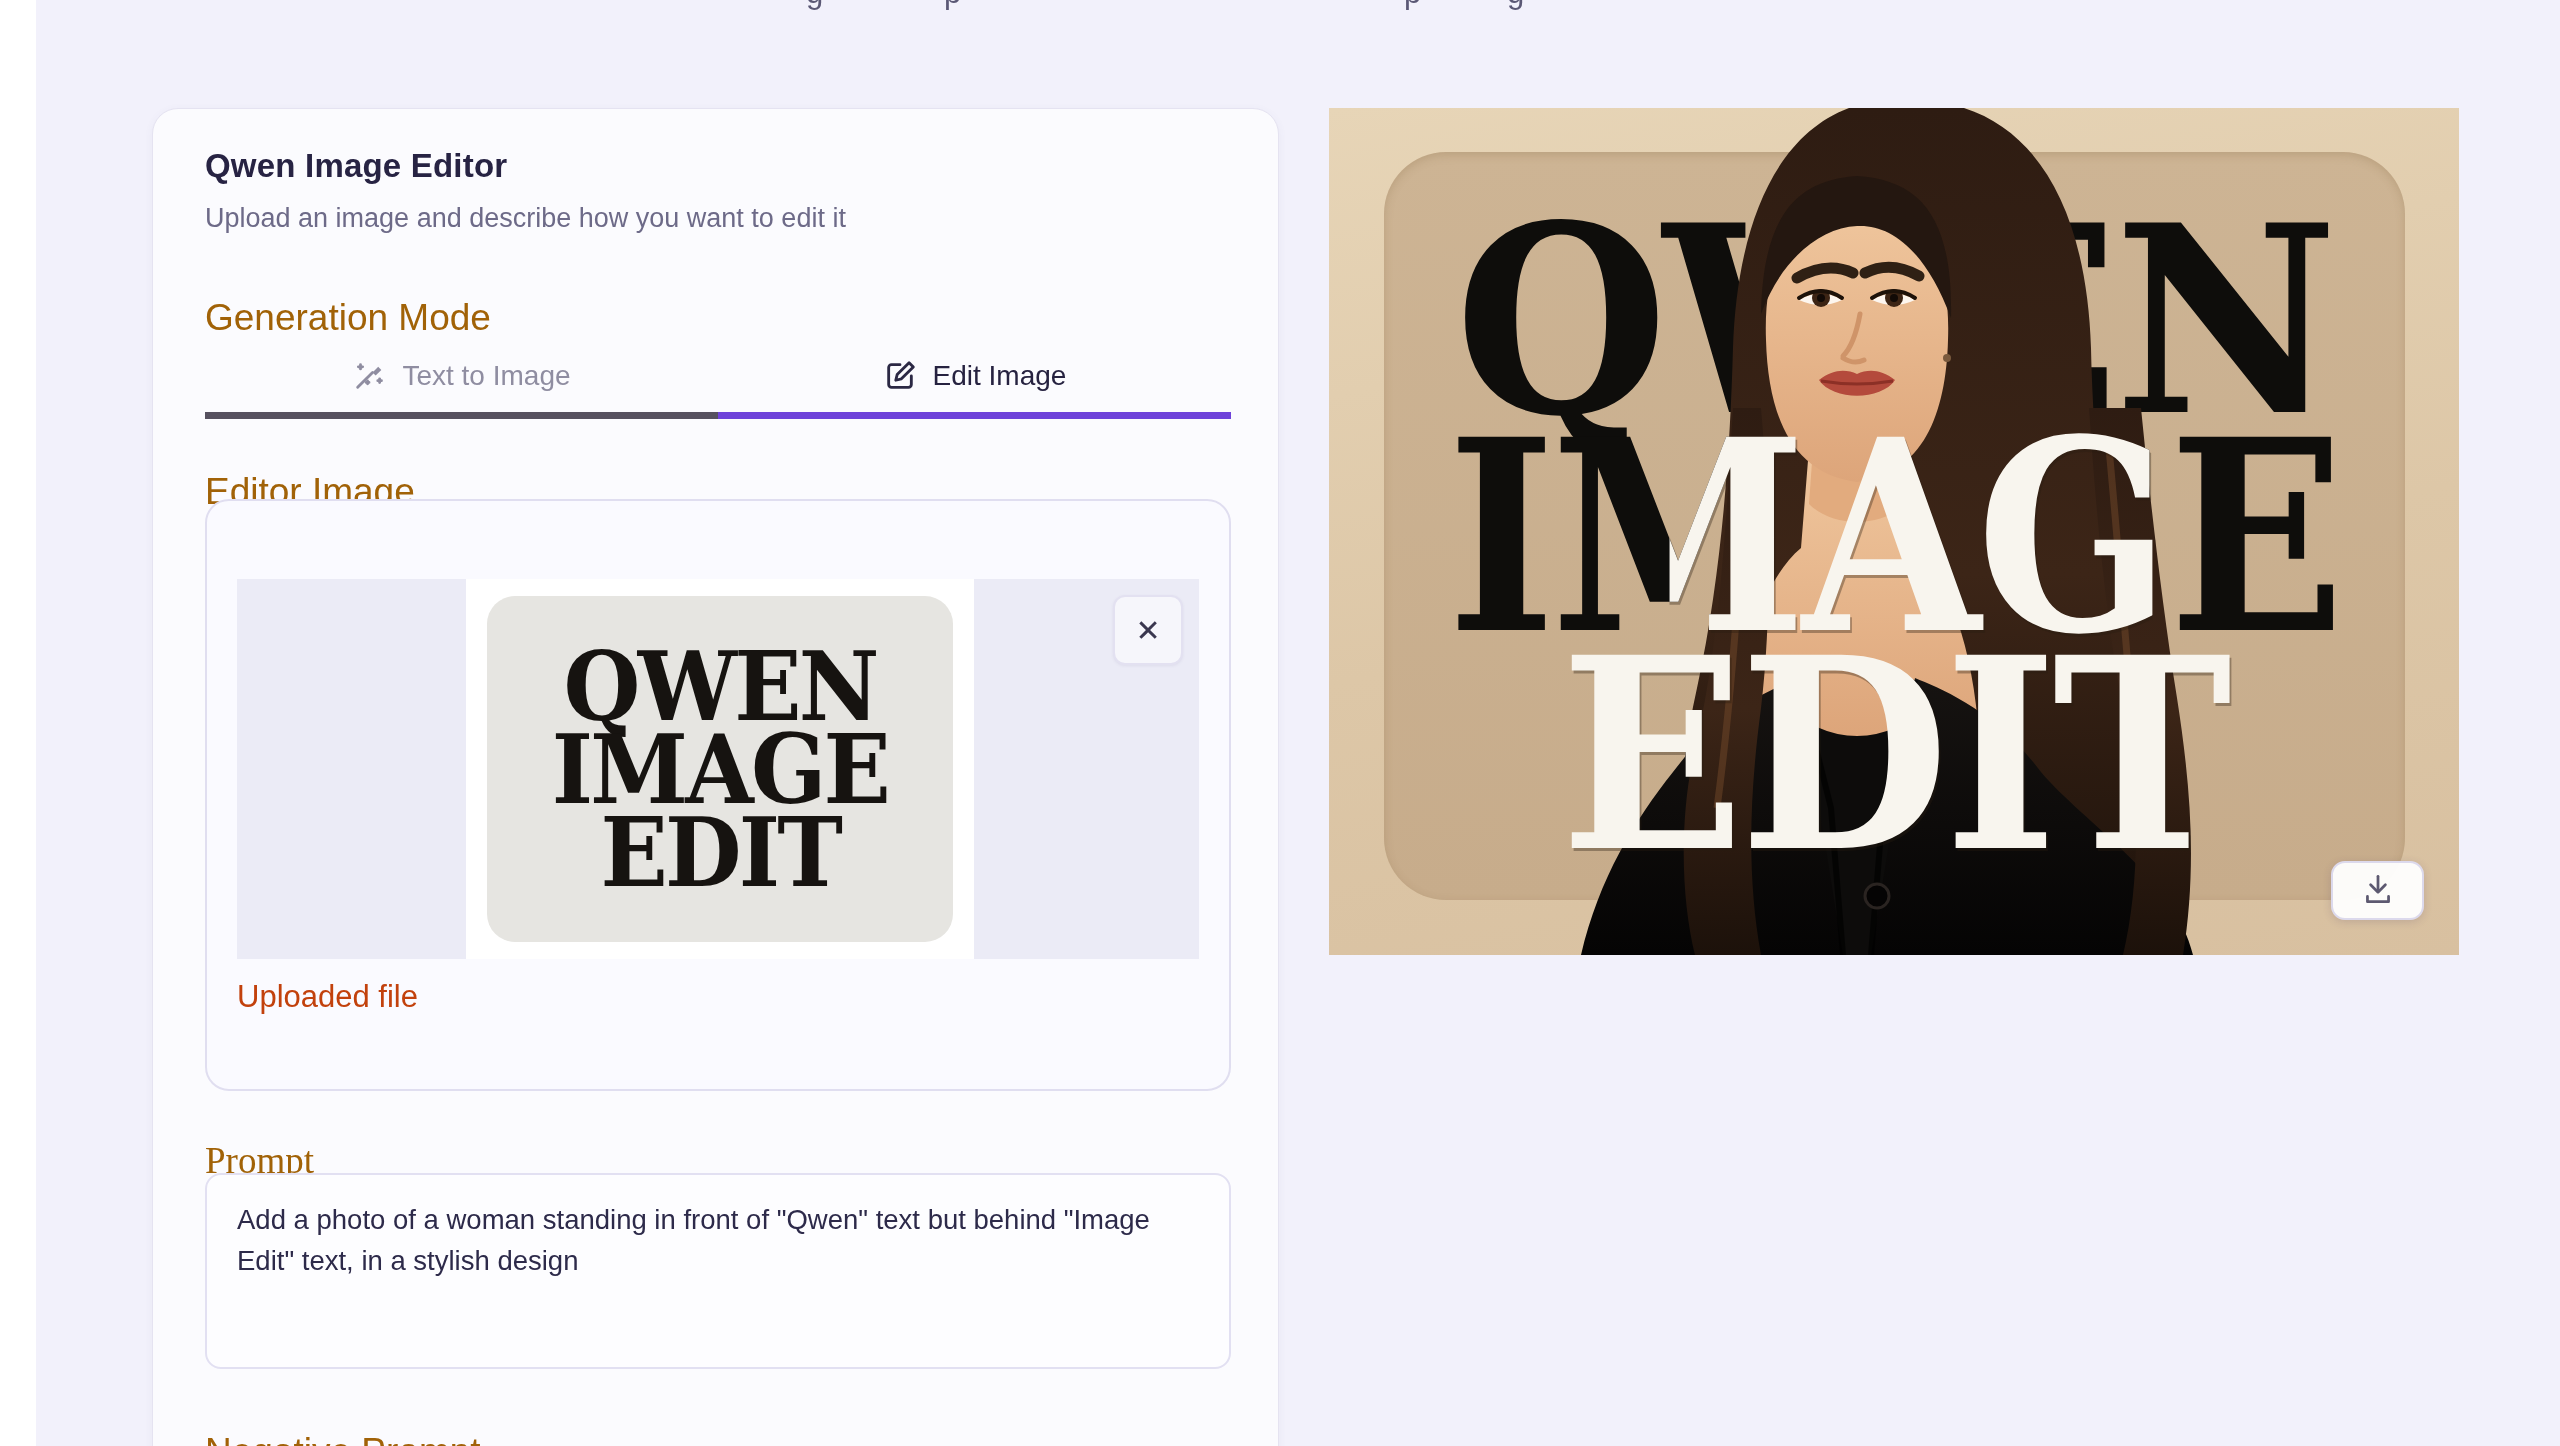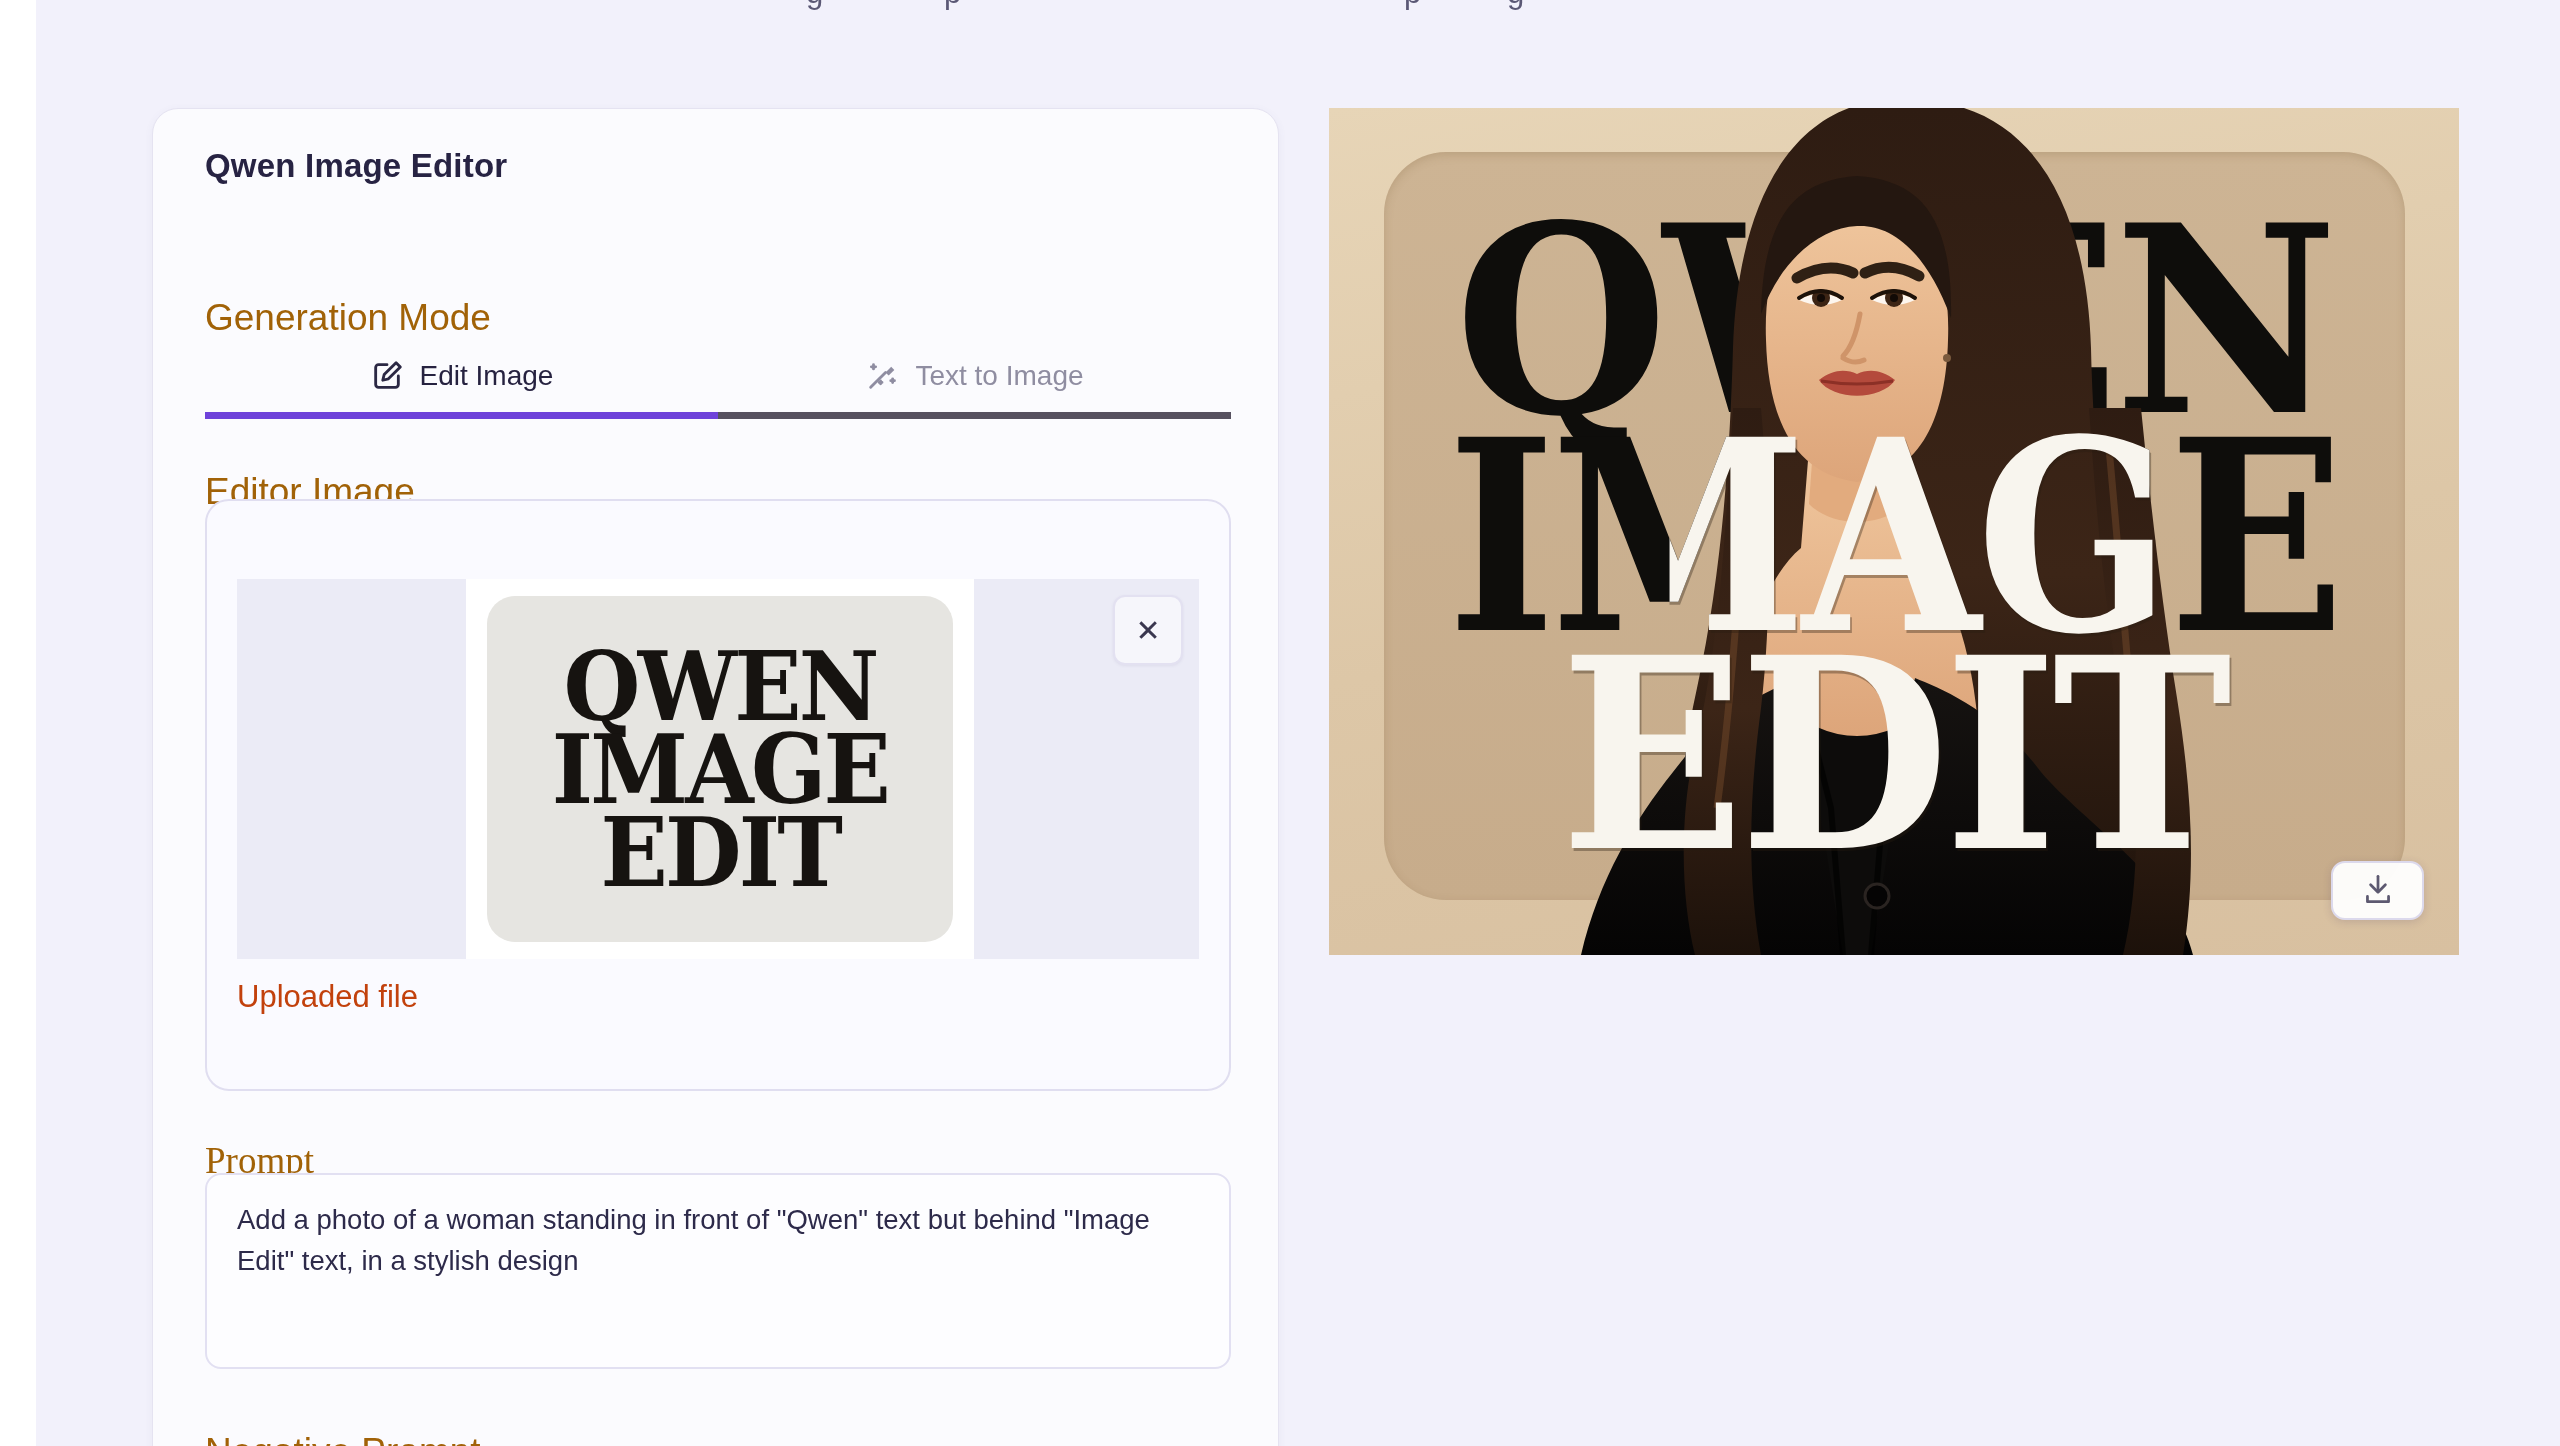--- a/index.html
+++ b/index.html
@@ -101,44 +101,45 @@
 
   <div class="top-clip">
     <span style="left:770px">g</span>
     <span style="left:908px">p</span>
     <span style="left:1368px">p</span>
     <span style="left:1471px">g</span>
   </div>
 
   <div class="card">
     <div class="card-title">Qwen Image Editor</div>
+    <div class="card-subtitle">Upload an image and describe how you want to edit it</div>
 
     <div class="section-label lbl-genmode">Generation Mode</div>
 
     <div class="tabs">
-      <div class="tab tab-active">
-        <span>
-          <svg width="34" height="34" viewBox="0 0 24 24" fill="none" stroke="#2b2844" stroke-width="2" stroke-linecap="round" stroke-linejoin="round">
-            <path d="M12 4 H6 a2 2 0 0 0 -2 2 v12 a2 2 0 0 0 2 2 h12 a2 2 0 0 0 2 -2 v-6"></path>
-            <path d="M18.4 2.6 l3 3 L13 14 l-4 1 1-4 z"></path>
-          </svg>
-        </span>
-        <span>Edit Image</span>
-      </div>
       <div class="tab tab-inactive">
         <span>
           <svg width="34" height="34" viewBox="0 0 24 24" fill="none" stroke="#8f8da1" stroke-width="2" stroke-linecap="round" stroke-linejoin="round">
             <path d="M4 20 L14.5 9.5"></path>
             <path d="M14.5 9.5 l2.2 2.2 4-4 -2.2-2.2 z" fill="#8f8da1" stroke="none"></path>
             <path d="M6 4 v3 M4.5 5.5 h3"></path>
             <path d="M19.5 14 v2.6 M18.2 15.3 h2.6"></path>
             <path d="M11 15.5 v2 M10 16.5 h2"></path>
           </svg>
         </span>
         <span>Text to Image</span>
+      </div>
+      <div class="tab tab-active">
+        <span>
+          <svg width="34" height="34" viewBox="0 0 24 24" fill="none" stroke="#2b2844" stroke-width="2" stroke-linecap="round" stroke-linejoin="round">
+            <path d="M12 4 H6 a2 2 0 0 0 -2 2 v12 a2 2 0 0 0 2 2 h12 a2 2 0 0 0 2 -2 v-6"></path>
+            <path d="M18.4 2.6 l3 3 L13 14 l-4 1 1-4 z"></path>
+          </svg>
+        </span>
+        <span>Edit Image</span>
       </div>
     </div>
 
     <div class="section-label lbl-input">Editor Image</div>
 
     <div class="upload-box">
       <div class="preview-strip">
         <div class="strip-pad left"></div>
         <div class="strip-center">
           <div class="thumb">

